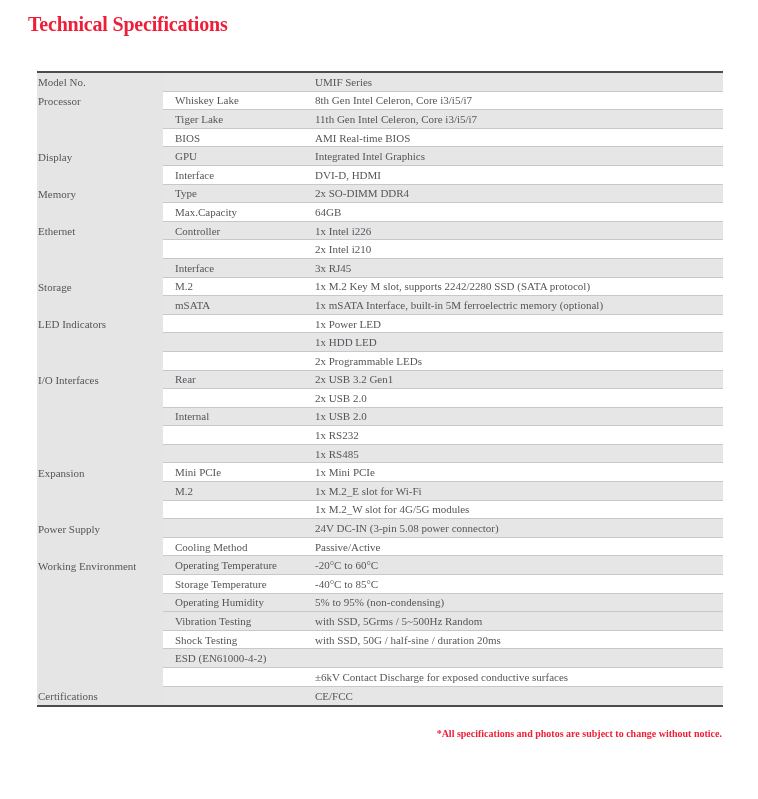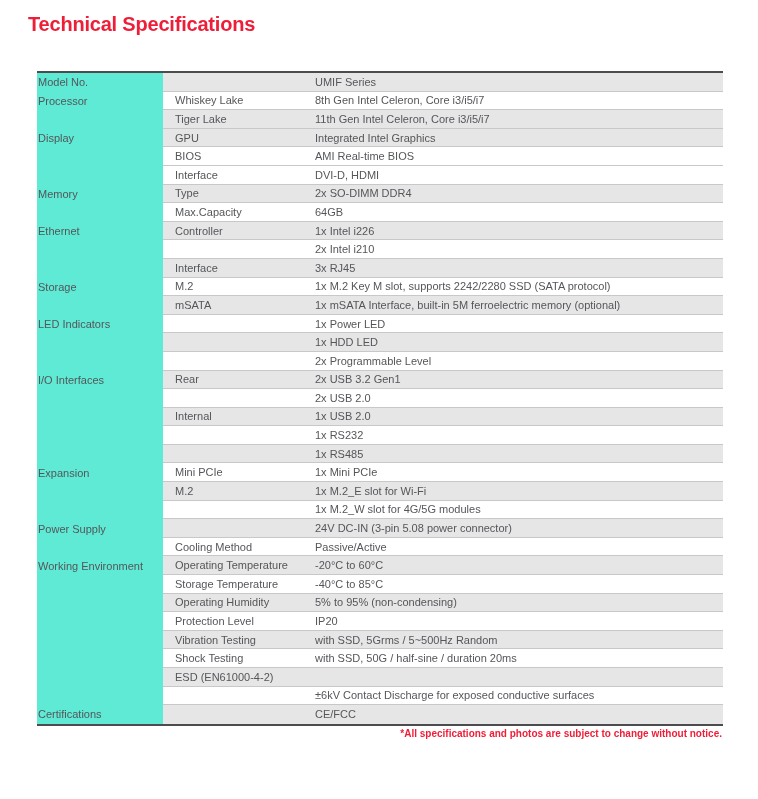--- a/index.html
+++ b/index.html
@@ -2,21 +2,21 @@
 <html style="--accent: #ef1e38; --shade: #e6e6e7; --line: #c8c8ca; --dark: #4c4c4e; --text: #55565a;"><head>
 <meta charset="utf-8">
 <style>
   * { margin: 0; padding: 0; box-sizing: border-box; }
   html, body { background: #ffffff; }
   .page {
     position: relative;
     width: 758px;
     height: 799px;
     background: #ffffff;
-    font-family: Liberation Sans, sans-serif;
+    font-family: Liberation Serif, serif;
     overflow: hidden;
   }
   .title {
     position: absolute;
     left: 28px;
     top: 13px;
     font-size: 20px;
     font-weight: 700;
     letter-spacing: -0.2px;
     color: var(--accent, #ef1e38);
@@ -38,21 +38,21 @@
   .cell {
     display: flex;
     align-items: center;
     white-space: nowrap;
     overflow: hidden;
   }
   .cat {
     width: 126px;
     flex: 0 0 126px;
     padding-left: 1px;
-    background: #5eead4;
+    background: #e5e5e5;
   }
   .band {
     flex: 1;
     display: flex;
     align-items: center;
     height: 100%;
     padding-left: 12px;
     border-bottom: 1px solid var(--line, #c8c8ca);
   }
   .band.shaded { background: var(--shade, #e6e6e7); text-align: center; }
@@ -92,38 +92,38 @@
 
   <div class="row">
     <div class="cell cat"></div>
     <div class="band shaded">
       <div class="cell item">Tiger Lake</div>
       <div class="cell value">11th Gen Intel Celeron, Core i3/i5/i7</div>
     </div>
   </div>
 
   <div class="row">
+    <div class="cell cat"></div>
+    <div class="band">
+      <div class="cell item">BIOS</div>
+      <div class="cell value">AMI Real-time BIOS</div>
+    </div>
+  </div>
+
+  <div class="row">
     <div class="cell cat">Display</div>
     <div class="band shaded">
       <div class="cell item">GPU</div>
       <div class="cell value">Integrated Intel Graphics</div>
     </div>
   </div>
 
   <div class="row">
     <div class="cell cat"></div>
     <div class="band">
-      <div class="cell item">BIOS</div>
-      <div class="cell value">AMI Real-time BIOS</div>
-    </div>
-  </div>
-
-  <div class="row">
-    <div class="cell cat"></div>
-    <div class="band">
       <div class="cell item">Interface</div>
       <div class="cell value">DVI-D, HDMI</div>
     </div>
   </div>
 
   <div class="row">
     <div class="cell cat">Memory</div>
     <div class="band shaded">
       <div class="cell item">Type</div>
       <div class="cell value">2x SO-DIMM DDR4</div>
@@ -191,21 +191,21 @@
     <div class="band shaded">
       <div class="cell item"></div>
       <div class="cell value">1x HDD LED</div>
     </div>
   </div>
 
   <div class="row">
     <div class="cell cat"></div>
     <div class="band">
       <div class="cell item"></div>
-      <div class="cell value">2x Programmable Level</div>
+      <div class="cell value">2x Programmable LEDs</div>
     </div>
   </div>
 
   <div class="row">
     <div class="cell cat">I/O Interfaces</div>
     <div class="band shaded">
       <div class="cell item">Rear</div>
       <div class="cell value">2x USB 3.2 Gen1</div>
     </div>
   </div>
@@ -299,27 +299,20 @@
   </div>
 
   <div class="row">
     <div class="cell cat"></div>
     <div class="band shaded">
       <div class="cell item">Operating Humidity</div>
       <div class="cell value">5% to 95% (non-condensing)</div>
     </div>
   </div>
 
-  <div class="row">
-    <div class="cell cat"></div>
-    <div class="band">
-      <div class="cell item">Protection Level</div>
-      <div class="cell value">IP20</div>
-    </div>
-  </div>
 
   <div class="row">
     <div class="cell cat"></div>
     <div class="band shaded">
       <div class="cell item">Vibration Testing</div>
       <div class="cell value">with SSD, 5Grms / 5~500Hz Random</div>
     </div>
   </div>
 
   <div class="row">

